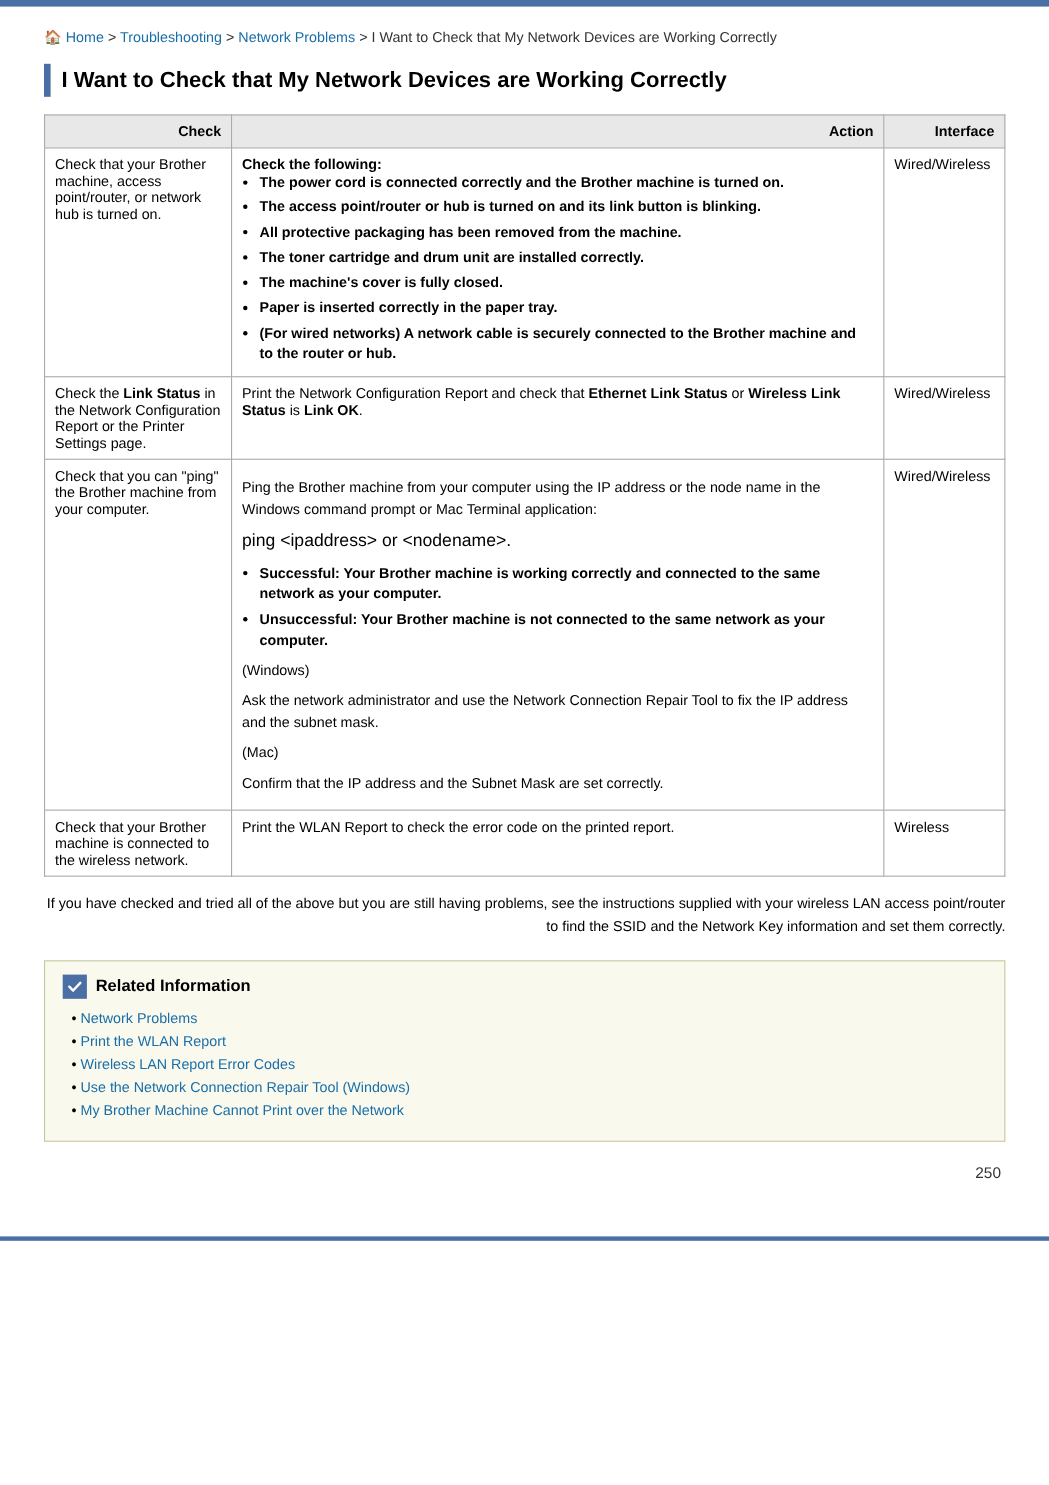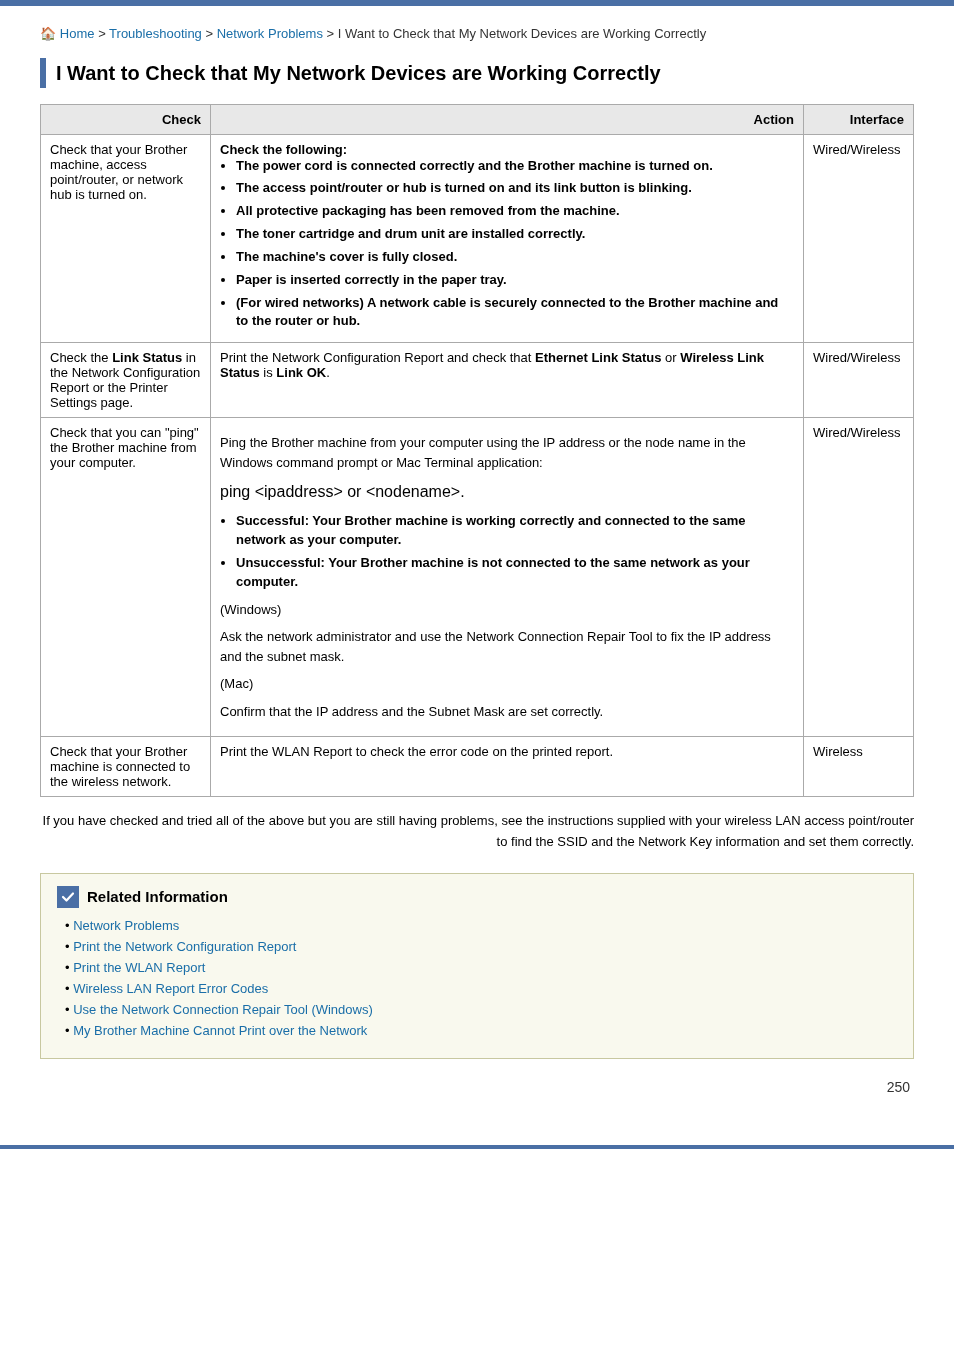--- a/index.html
+++ b/index.html
@@ -271,21 +271,20 @@
     <div class="related-header">
       <div class="check-icon-box">
         <svg viewBox="0 0 14 14" fill="none" xmlns="http://www.w3.org/2000/svg">
           <polyline points="2,7 5.5,10.5 12,3.5" stroke="white" stroke-width="2.2" fill="none" stroke-linecap="round" stroke-linejoin="round"></polyline>
         </svg>
       </div>
       <span class="related-title">Related Information</span>
     </div>
     <ul class="related-links">
       <li><a href="#">Network Problems</a></li>
-      <li><a href="#">Print the Network Configuration Report</a></li>
       <li><a href="#">Print the WLAN Report</a></li>
       <li><a href="#">Wireless LAN Report Error Codes</a></li>
       <li><a href="#">Use the Network Connection Repair Tool (Windows)</a></li>
       <li><a href="#">My Brother Machine Cannot Print over the Network</a></li>
     </ul>
   </div>
 
   <div class="page-number">250</div>
 </div>
 

